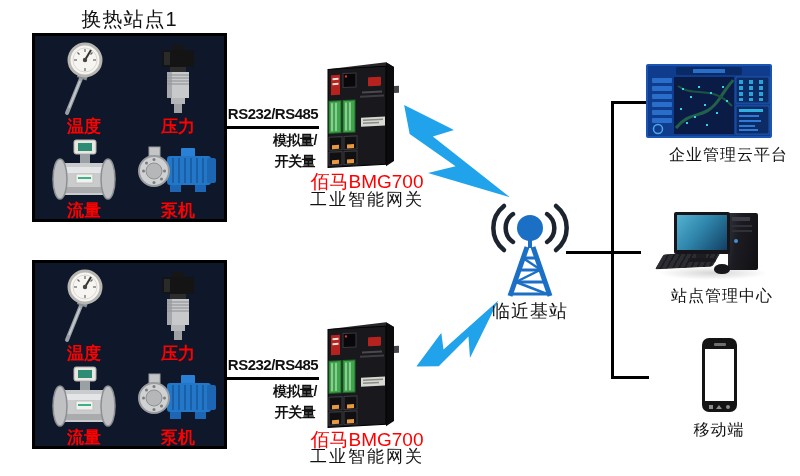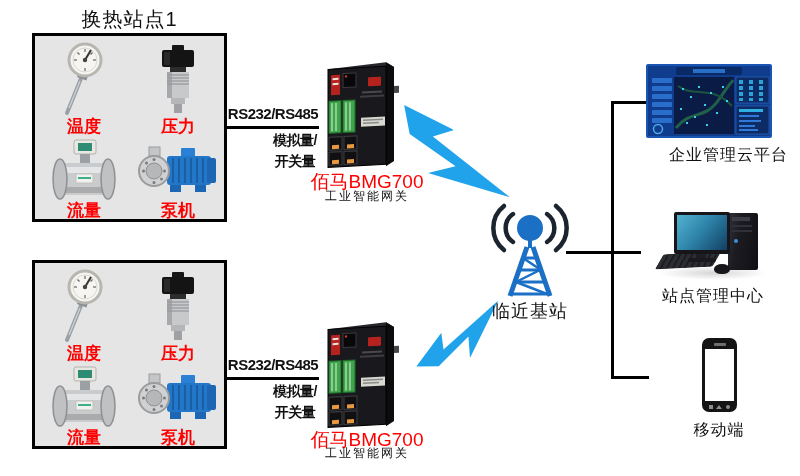--- a/index.html
+++ b/index.html
@@ -1,30 +1,30 @@
 <!DOCTYPE html>
 <html><head>
 <meta charset="utf-8">
 <style>
   html,body{margin:0;padding:0;background:#fff;}
   .canvas{position:relative;width:800px;height:476px;background:#ffffff;overflow:hidden;
           font-family:"Liberation Sans","DejaVu Sans",sans-serif;}
   .abs{position:absolute;}
   .t{position:absolute;font-weight:normal;color:#111;text-align:center;}
   .station-title{width:195px;font-size:20px;letter-spacing:1px;}
-  .station-box{position:absolute;width:195px;height:189px;border:3px solid #000;box-sizing:border-box;background:#e5e5e5;}
+  .station-box{position:absolute;width:195px;height:189px;border:3px solid #000;box-sizing:border-box;background:#0f172a;}
   .cell{position:absolute;display:flex;flex-direction:column;align-items:center;justify-content:flex-end;}
   .cell .icon-wrap{flex:1;display:flex;align-items:center;justify-content:center;}
   .sensor-label{font-weight:bold;font-size:17px;color:#ff0000;line-height:18px;}
   .bus-link{position:absolute;width:92px;text-align:center;}
   .bus-top{font-weight:bold;font-size:15px;letter-spacing:-0.5px;line-height:24px;color:#111;}
   .bus-rule{height:0;border-bottom:3px solid #000;margin:0 0 1px 0;}
   .bus-bottom{font-weight:bold;font-size:14px;letter-spacing:-0.5px;line-height:21px;color:#111;padding-left:44px;}
   .gw-name{width:130px;font-size:19px;color:#ff0000;letter-spacing:0px;}
-  .gw-sub{width:130px;font-size:12px;letter-spacing:2px;}
+  .gw-sub{width:130px;font-size:17px;letter-spacing:2px;}
   .wifi-label{font-size:21px;letter-spacing:0.5px;}
   .tower-label{width:110px;font-size:18px;letter-spacing:1px;}
   .endpoint-label{font-size:16px;letter-spacing:1px;}
   .line{position:absolute;background:#000;}
   .bolt{position:absolute;}
   
   .pc{position:absolute;left:658px;top:208px;width:114px;height:74px;}
   .pc-shadow{position:absolute;left:0px;top:58px;width:110px;height:14px;
      background:radial-gradient(ellipse at center, rgba(0,0,0,0.16), rgba(0,0,0,0) 70%);}
   .monitor{position:absolute;left:16px;top:4px;width:56px;height:42px;background:#15151a;border-radius:2px;}
@@ -445,21 +445,21 @@
       <div class="pc-tower-slot" style="top:17px;"></div>
       <div class="pc-power"></div>
     </div>
     <div class="monitor">
       <div class="monitor-screen"></div>
     </div>
     <div class="monitor-neck"></div>
     <div class="monitor-base"></div>
     <div class="mouse"></div>
   </div>
-  <div class="t endpoint-label" style="left:653px;top:286px;width:120px;">站点管理中心</div>
+  <div class="t endpoint-label" style="left:653px;top:286px;width:120px;text-align:right;">站点管理中心</div>
 
   <div class="phone">
     <div class="phone-speaker"></div>
     <div class="phone-screen"></div>
     <div class="phone-nav">
       <div class="phone-key"></div>
       <div class="phone-key tri"></div>
       <div class="phone-key round"></div>
     </div>
   </div>

